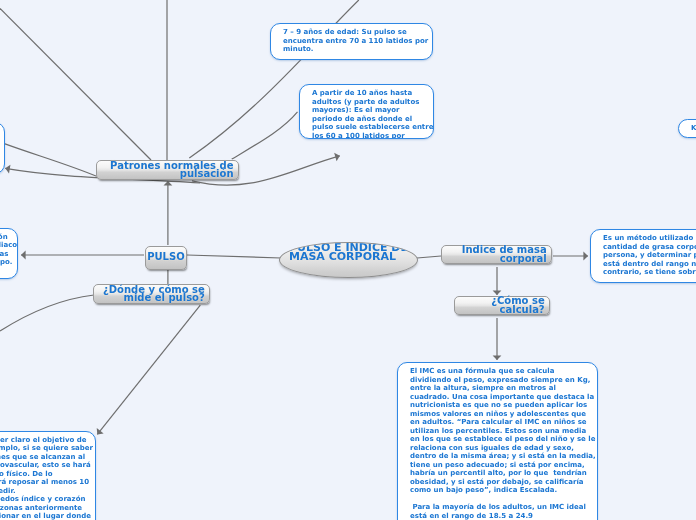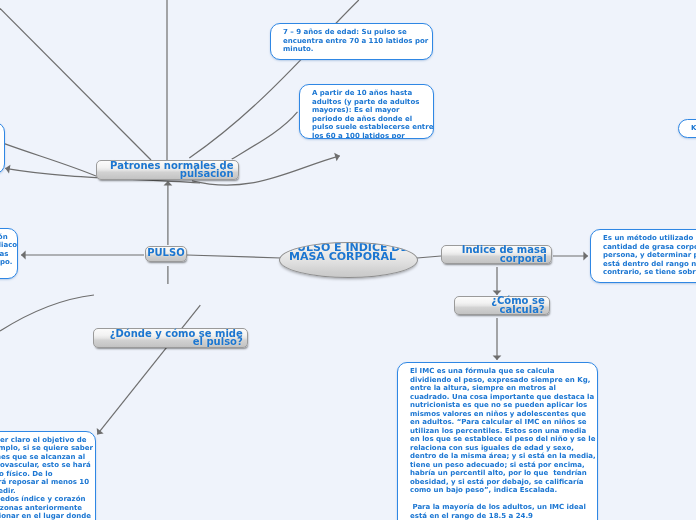--- a/index.html
+++ b/index.html
@@ -62,27 +62,27 @@
       <path d="M 497,267 L 497,295" fill="none" stroke="#6e6e6e" stroke-width="1.2" stroke-linecap="butt"></path>
       <path d="M 497,295 L 501.4,290.4 L 492.6,290.4 Z" fill="#6e6e6e"></path>
       <path d="M 553,256 L 588,256" fill="none" stroke="#6e6e6e" stroke-width="1.2" stroke-linecap="butt"></path>
       <path d="M 588,256 L 583.4,251.6 L 583.4,260.4 Z" fill="#6e6e6e"></path>
       <path d="M 497,318 L 497,360" fill="none" stroke="#6e6e6e" stroke-width="1.2" stroke-linecap="butt"></path>
       <path d="M 497,360 L 501.4,355.4 L 492.6,355.4 Z" fill="#6e6e6e"></path>
     </svg>
   <div id="nodes">
       <div class="node ellipse" style="left: 279px; top: 242px; width: 139px; height: 36px; white-space: pre;"><span>PULSO E INDICE DE
 MASA CORPORAL</span></div>
-      <div class="node pill" style="left: 144.7px; top: 245.5px; width: 42.5px; height: 16px;">
+      <div class="node pill" style="left: 144.7px; top: 245.5px; width: 42.5px; height: 24px;">
         <span>PULSO</span>
       </div>
       <div class="node pill" style="left: 96px; top: 160.4px; width: 142.5px; height: 19.6px;">
         <span>Patrones normales de pulsación</span>
       </div>
-      <div class="node pill" style="left: 92.8px; top: 284.3px; width: 155px; height: 19.5px; margin-top: 44px;">
+      <div class="node pill" style="left: 92.8px; top: 284.3px; width: 117px; height: 19.5px;">
         <span>¿Dónde y cómo se mide el pulso?</span>
       </div>
       <div class="node pill" style="left: 441.3px; top: 245px; width: 110.4px; height: 19.2px;">
         <span>Indice de masa corporal</span>
       </div>
       <div class="node pill" style="left: 453.7px; top: 296.4px; width: 96px; height: 19px;">
         <span>¿Cómo se calcula?</span>
       </div>
       <div class="node note" style="left: 678.1px; top: 118.6px; width: 60px; height: 19.4px; white-space: pre;"><span>KE</span></div>
       <div class="node note" style="left: 270px; top: 23px; width: 163px; height: 37px; white-space: pre;"><span>7 – 9 años de edad: Su pulso se

